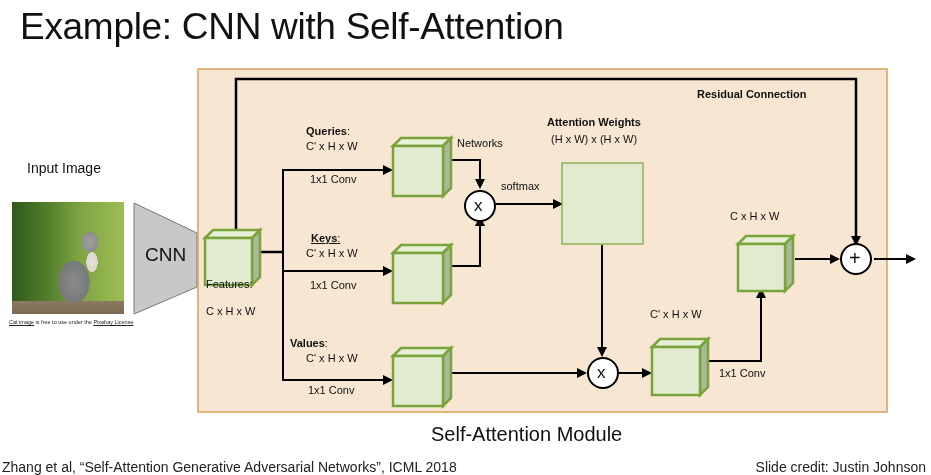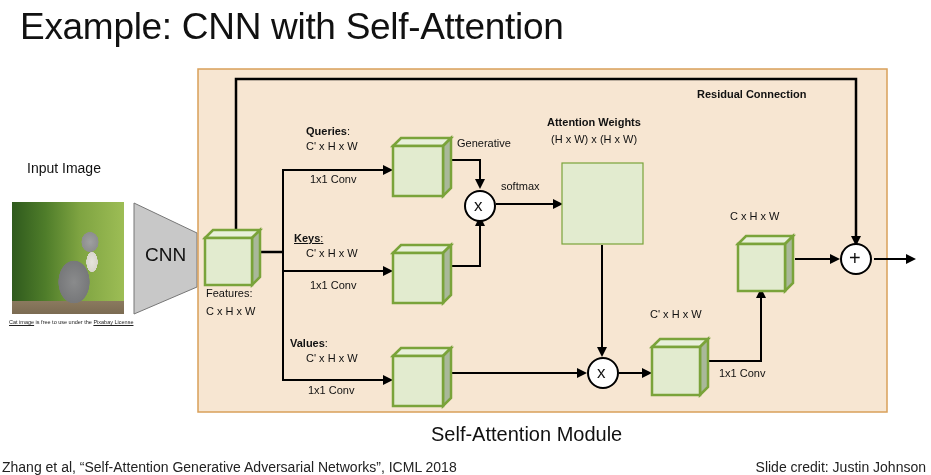--- a/index.html
+++ b/index.html
@@ -104,29 +104,29 @@
   <circle cx="603" cy="373" r="15" fill="#fff" stroke="#000" stroke-width="2"></circle>
   <circle cx="856" cy="259" r="15" fill="#fff" stroke="#000" stroke-width="2"></circle>
 </svg>
 
 <div class="abs" style="left:474px;top:196px;font-size:17px;">x</div>
 <div class="abs" style="left:597px;top:363px;font-size:17px;">x</div>
 <div class="abs" style="left:849px;top:247px;font-size:20px;">+</div>
 
 <div class="cnn-label">CNN</div>
 
-<div class="abs lbl" style="left:206px;top:287px;">Features:</div>
+<div class="abs lbl" style="left:206px;top:278px;">Features:</div>
 <div class="abs lbl" style="left:206px;top:305px;">C x H x W</div>
 
 <div class="abs lbl" style="left:306px;top:125px;"><span class="b">Queries</span><span>:</span></div>
 <div class="abs lbl" style="left:306px;top:140px;">C' x H x W</div>
 <div class="abs lbl" style="left:310px;top:173px;">1x1 Conv</div>
-<div class="abs lbl" style="left:457px;top:137px;">Generative</div>
+<div class="abs lbl" style="left:457px;top:137px;">Networks</div>
 
-<div class="abs lbl" style="left:294px;top:232px;text-decoration:underline;"><span class="b">Keys</span><span>:</span></div>
+<div class="abs lbl" style="left:311px;top:232px;text-decoration:underline;"><span class="b">Keys</span><span>:</span></div>
 <div class="abs lbl" style="left:306px;top:247px;">C' x H x W</div>
 <div class="abs lbl" style="left:310px;top:279px;">1x1 Conv</div>
 
 <div class="abs lbl" style="left:290px;top:337px;"><span class="b">Values</span><span>:</span></div>
 <div class="abs lbl" style="left:306px;top:352px;">C' x H x W</div>
 <div class="abs lbl" style="left:308px;top:384px;">1x1 Conv</div>
 
 <div class="abs lbl b" style="left:547px;top:116px;">Attention Weights</div>
 <div class="abs lbl" style="left:551px;top:133px;">(H x W) x (H x W)</div>
 <div class="abs lbl" style="left:501px;top:180px;">softmax</div>

